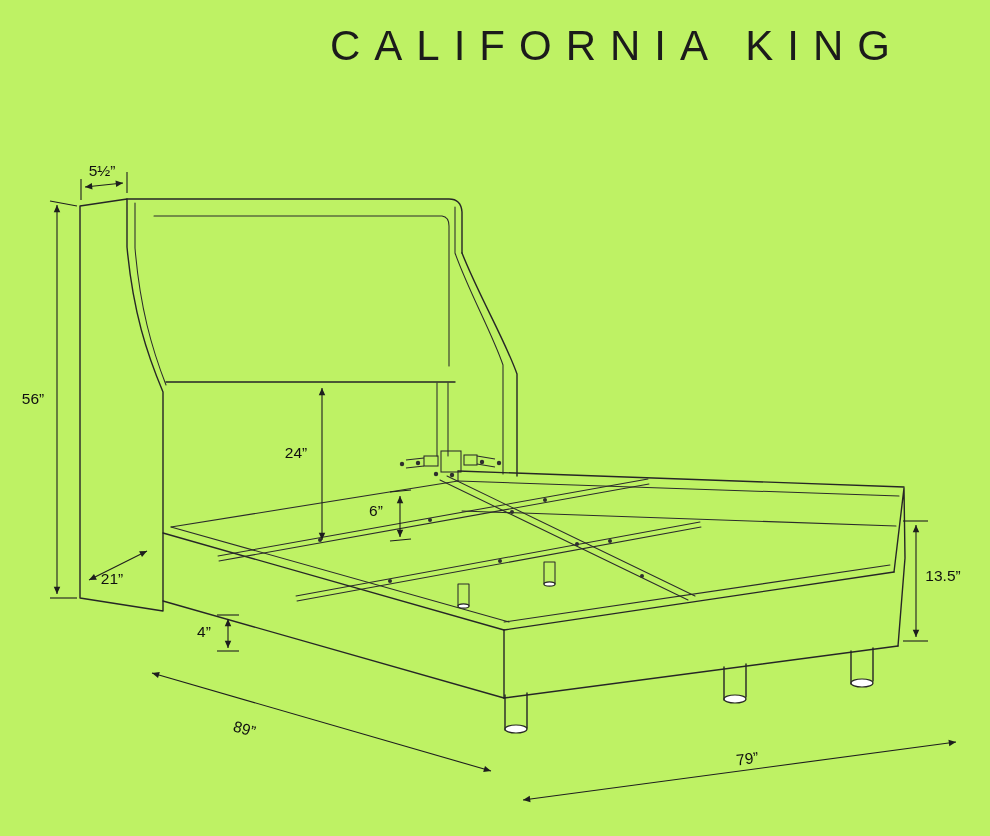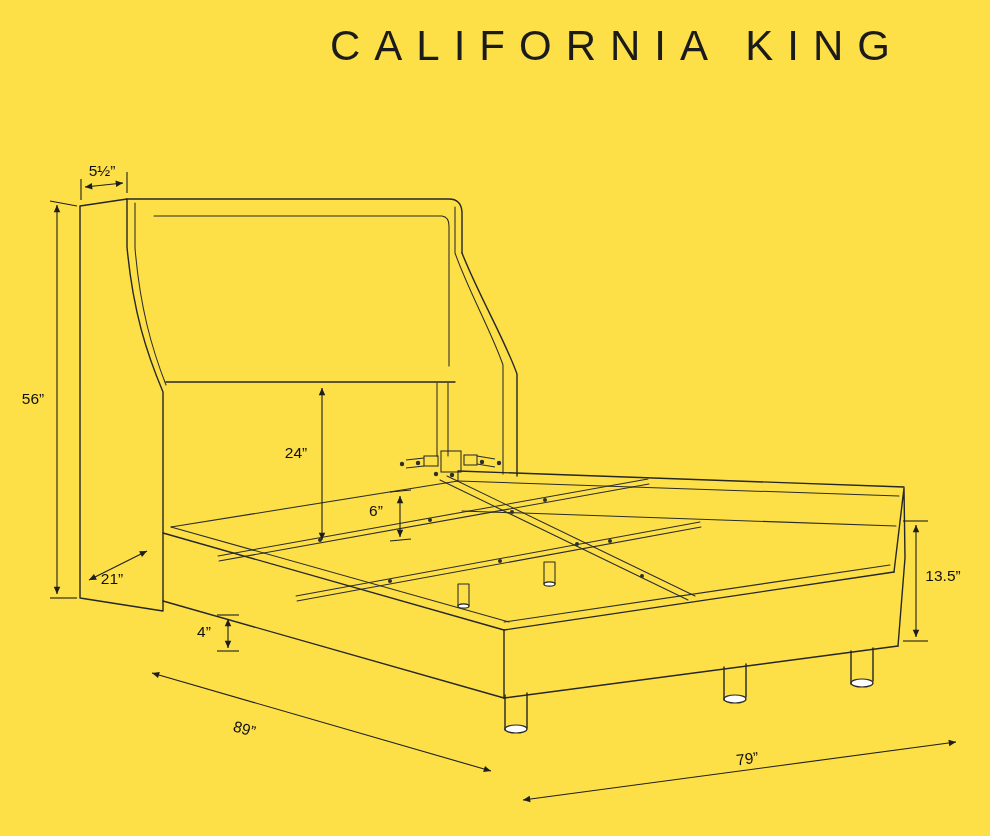--- a/index.html
+++ b/index.html
@@ -1,19 +1,19 @@
 <!DOCTYPE html>
 <html><head>
 <meta charset="utf-8">
 <style>
   html,body{margin:0;padding:0;background:#ffffff;}
   .canvas{
     position:relative;
     width:990px;height:836px;
-    background:#fde047;
+    background:#bef264;
     font-family:"Liberation Sans",sans-serif;
     overflow:hidden;
   }
   svg{display:block;}
   .outline{fill:none;stroke:#262626;stroke-width:1.4;stroke-linejoin:round;stroke-linecap:round;}
   .thin{fill:none;stroke:#2b2b2b;stroke-width:1.05;stroke-linejoin:round;stroke-linecap:round;}
   .hardware{fill:none;stroke:#2b2b2b;stroke-width:1.05;}
   .screw{fill:#2e2e2e;stroke:none;}
   .legfoot{fill:#ffffff;stroke:#262626;stroke-width:1.2;}
   .dimline{fill:none;stroke:#1e1e1e;stroke-width:1.1;}

